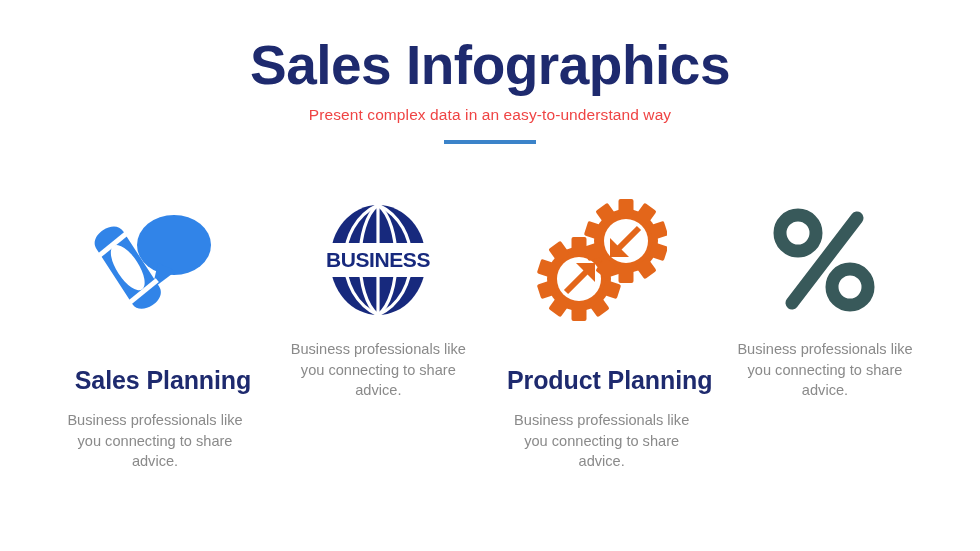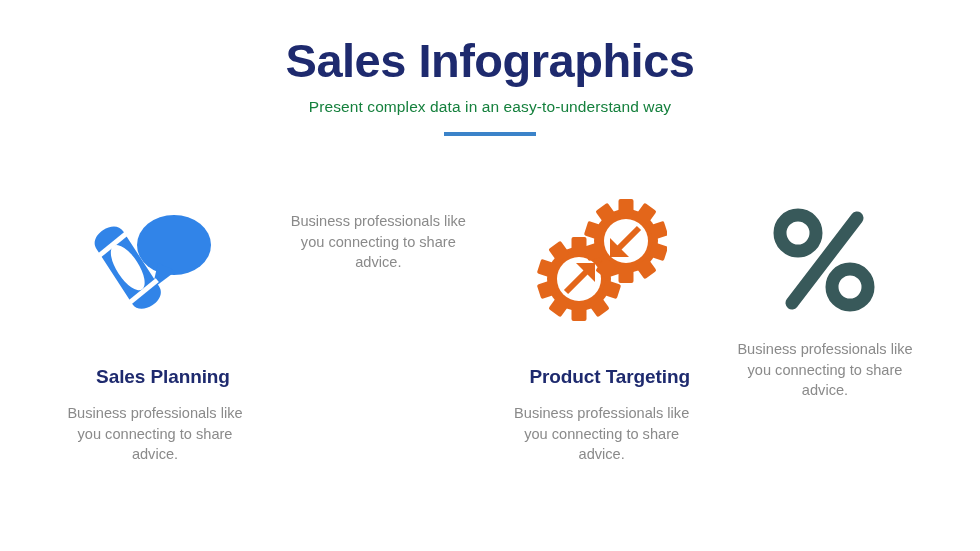--- a/index.html
+++ b/index.html
@@ -24,32 +24,32 @@
 
   
   .header {
     position: absolute;
     top: 36px;
     left: 0;
     width: 980px;
     text-align: center;
   }
   .slide-title {
-    font-size: 47px;
+    font-size: 55px;
     font-weight: bold;
     color: #1e2a6e;
     letter-spacing: -0.5px;
     line-height: 1.08;
     margin: 0;
     padding: 0;
   }
   .slide-subtitle {
     font-size: 15.5px;
     font-weight: normal;
-    color: #15803d;
+    color: #ef4444;
     margin: 11px 0 0 0;
     letter-spacing: 0.1px;
   }
   .title-rule {
     width: 92px;
     height: 4px;
     background: #3b83c9;
     margin: 16px auto 0 auto;
     border-radius: 0;
   }
@@ -72,21 +72,21 @@
     align-items: center;
   }
   .icon-wrap {
     height: 128px;
     width: 140px;
     display: flex;
     align-items: center;
     justify-content: center;
   }
   .card-title {
-    font-size: 19px;
+    font-size: 25px;
     font-weight: bold;
     color: #1e2a6e;
     margin: 42px 0 0 16px;
     text-align: center;
     letter-spacing: -0.1px;
     white-space: nowrap;
   }
   .card-body {
     font-size: 14.6px;
     color: #8a8a8a;
@@ -130,20 +130,37 @@
 
             <ellipse cx="42" cy="63" rx="11" ry="26" fill="#ffffff"></ellipse>
           </g>
         </svg>
       </div>
       <div class="card-title">Sales Planning</div>
       <div class="card-body">Business professionals like you connecting to share advice.</div>
     </div>
 
     <div class="column">
+      <div class="icon-wrap">
+        <svg width="120" height="118" viewBox="0 0 120 118">
+
+          <ellipse cx="60" cy="59" rx="48" ry="55" fill="#17297d"></ellipse>
+
+          <g stroke="#ffffff" stroke-width="3.2" fill="none">
+            <path d="M60 4 C36 22, 36 96, 60 114"></path>
+            <path d="M60 4 C84 22, 84 96, 60 114"></path>
+            <path d="M60 4 C16 24, 16 94, 60 114"></path>
+            <path d="M60 4 C104 24, 104 94, 60 114"></path>
+            <line x1="60" y1="4" x2="60" y2="114"></line>
+          </g>
+
+          <rect x="6" y="42" width="108" height="34" fill="#ffffff"></rect>
+          <text x="60" y="66" text-anchor="middle" font-family="'Liberation Sans', sans-serif" font-size="21" font-weight="bold" letter-spacing="-0.4" fill="#17297d">BUSINESS</text>
+        </svg>
+      </div>
       <div class="card-body">Business professionals like you connecting to share advice.</div>
     </div>
 
     <div class="column">
       <div class="icon-wrap">
         <svg width="130" height="122" viewBox="0 0 130 122">
           <defs>
 
             <g id="gear">
               <g>
@@ -175,21 +192,21 @@
 
           <g transform="translate(89,42)">
             <use href="#gear"></use>
             <g stroke="#e3661a" stroke-width="6" fill="none" stroke-linecap="butt">
               <line x1="13" y1="-13" x2="-10" y2="10"></line>
             </g>
             <polygon points="-16,16 -16,-3 3,16" fill="#e3661a"></polygon>
           </g>
         </svg>
       </div>
-      <div class="card-title">Product Targeting</div>
+      <div class="card-title">Product Planning</div>
       <div class="card-body">Business professionals like you connecting to share advice.</div>
     </div>
 
     <div class="column">
       <div class="icon-wrap">
         <svg width="110" height="112" viewBox="0 0 110 112">
           <g fill="none" stroke="#38595a">
             <circle cx="28" cy="29" r="18" stroke-width="13"></circle>
             <circle cx="80" cy="83" r="18" stroke-width="13"></circle>
             <line x1="87" y1="14" x2="22" y2="99" stroke-width="13" stroke-linecap="round"></line>

